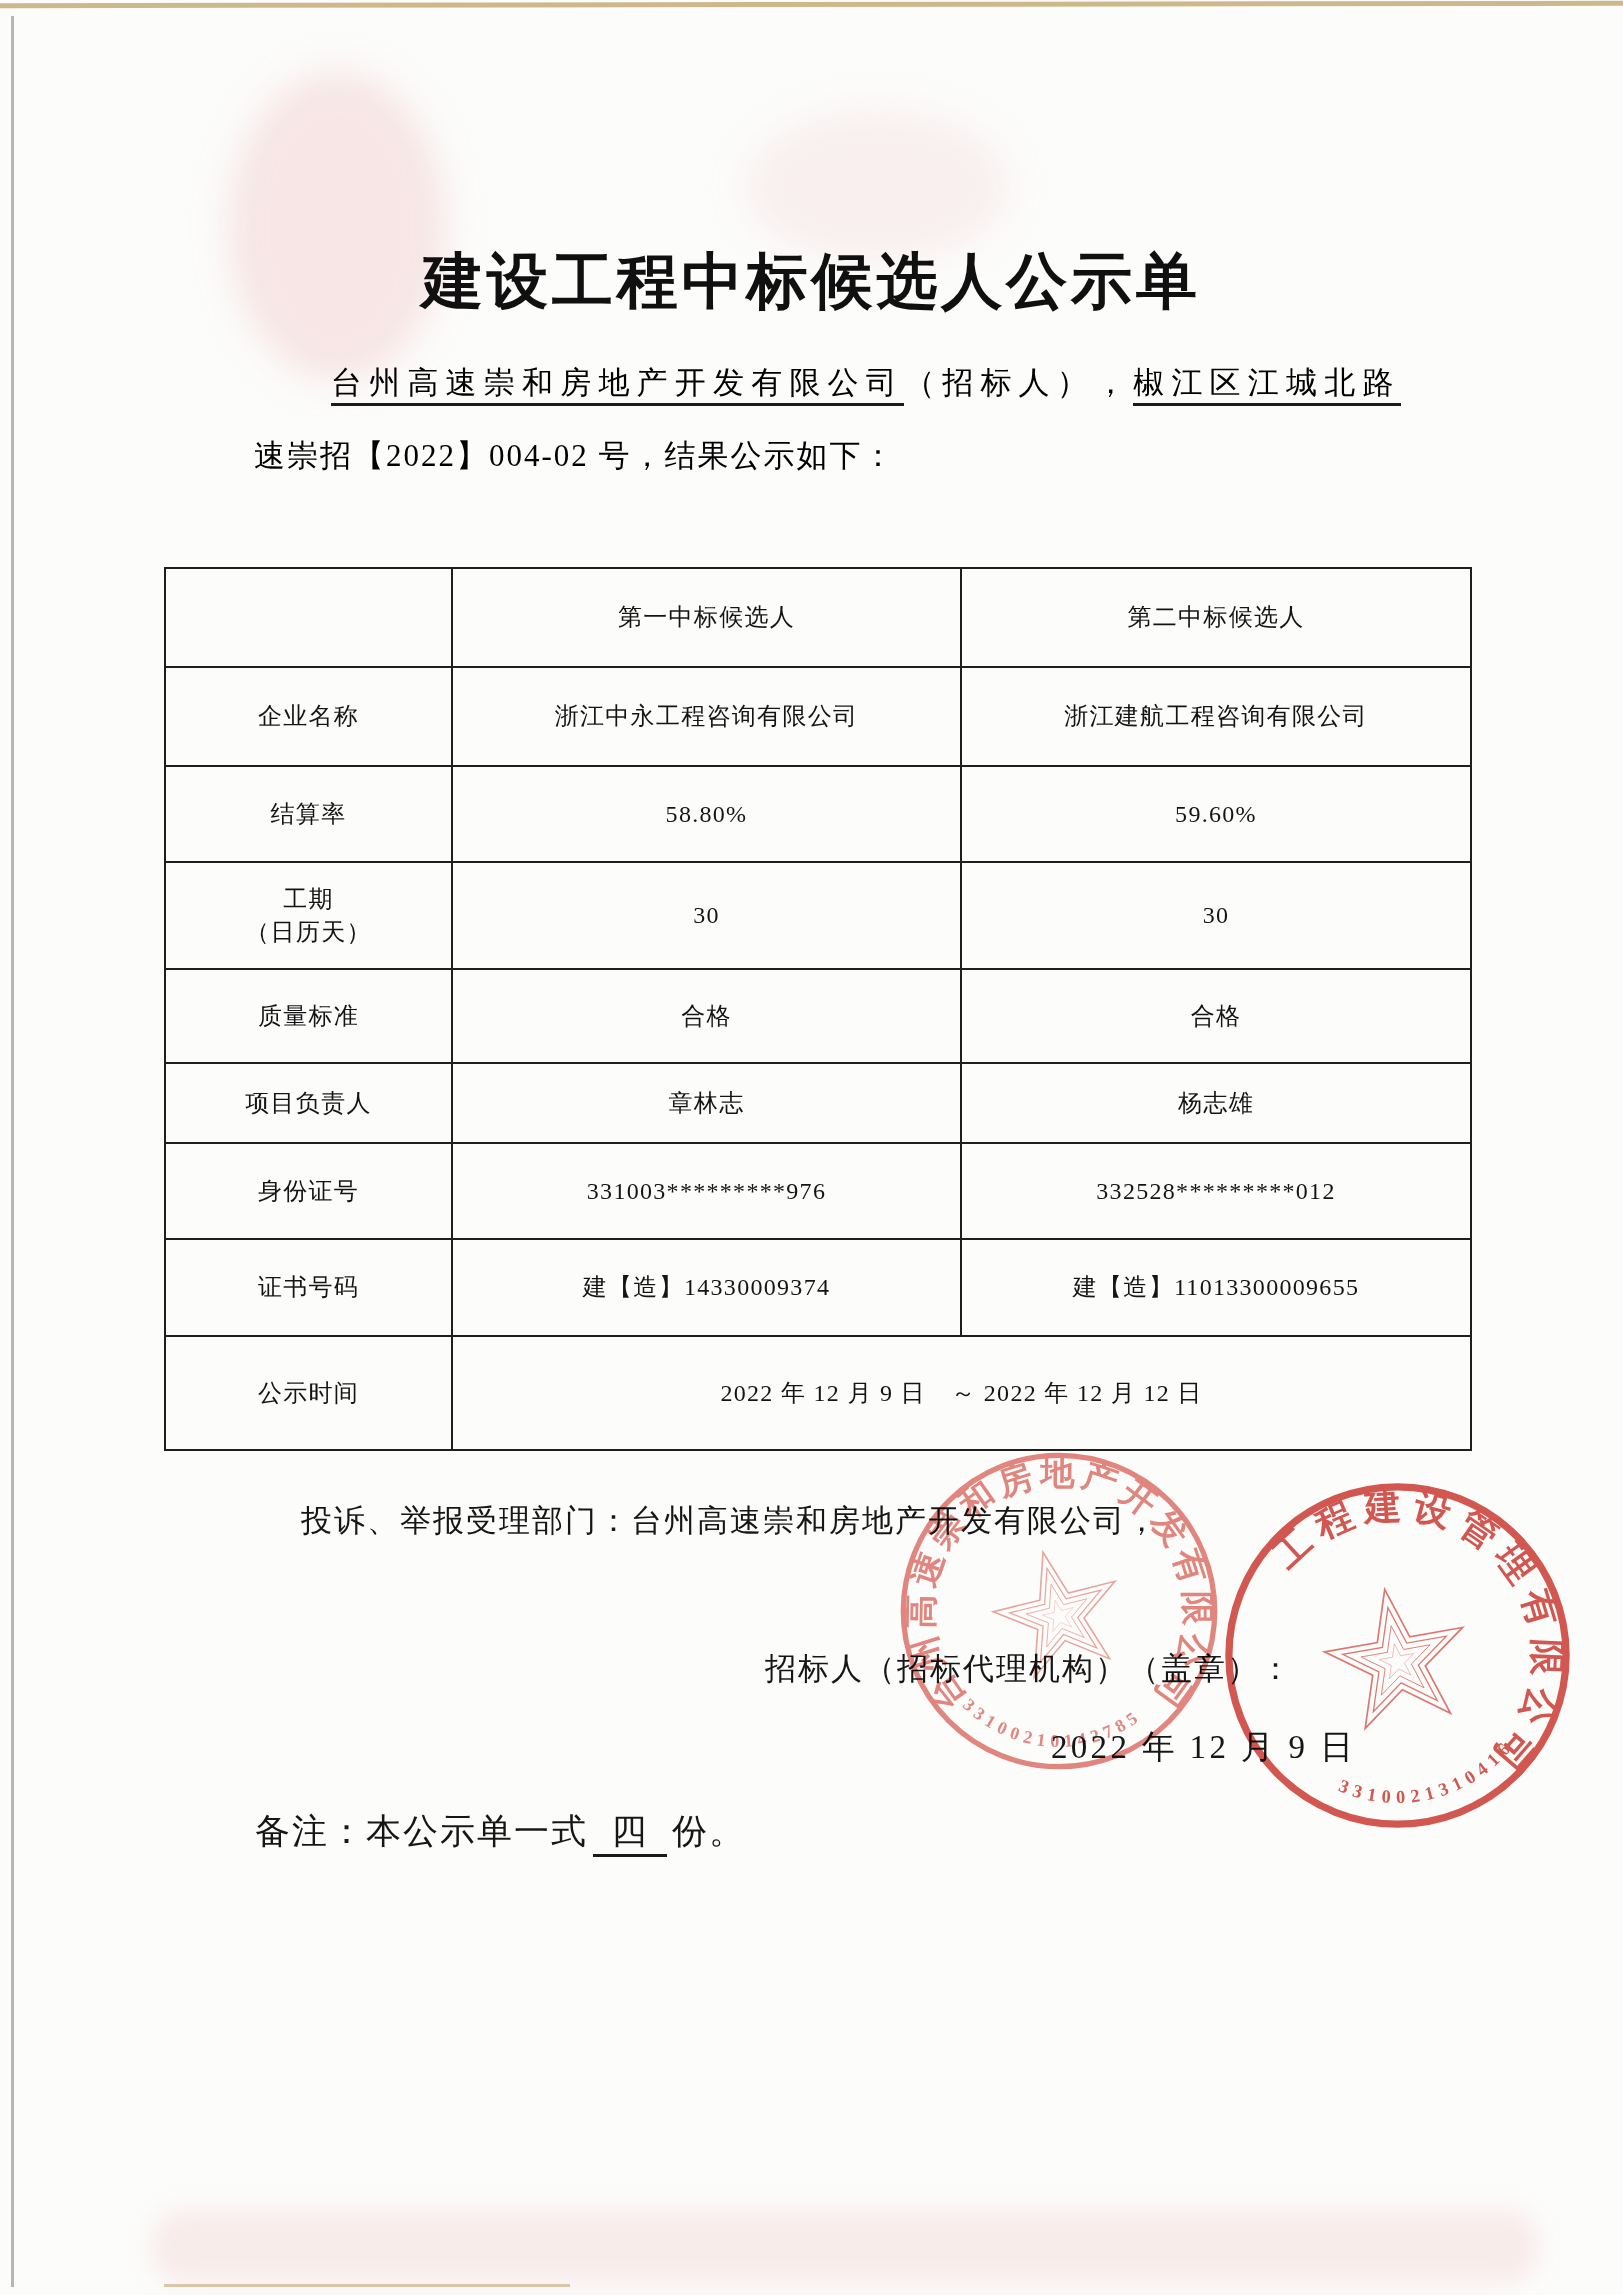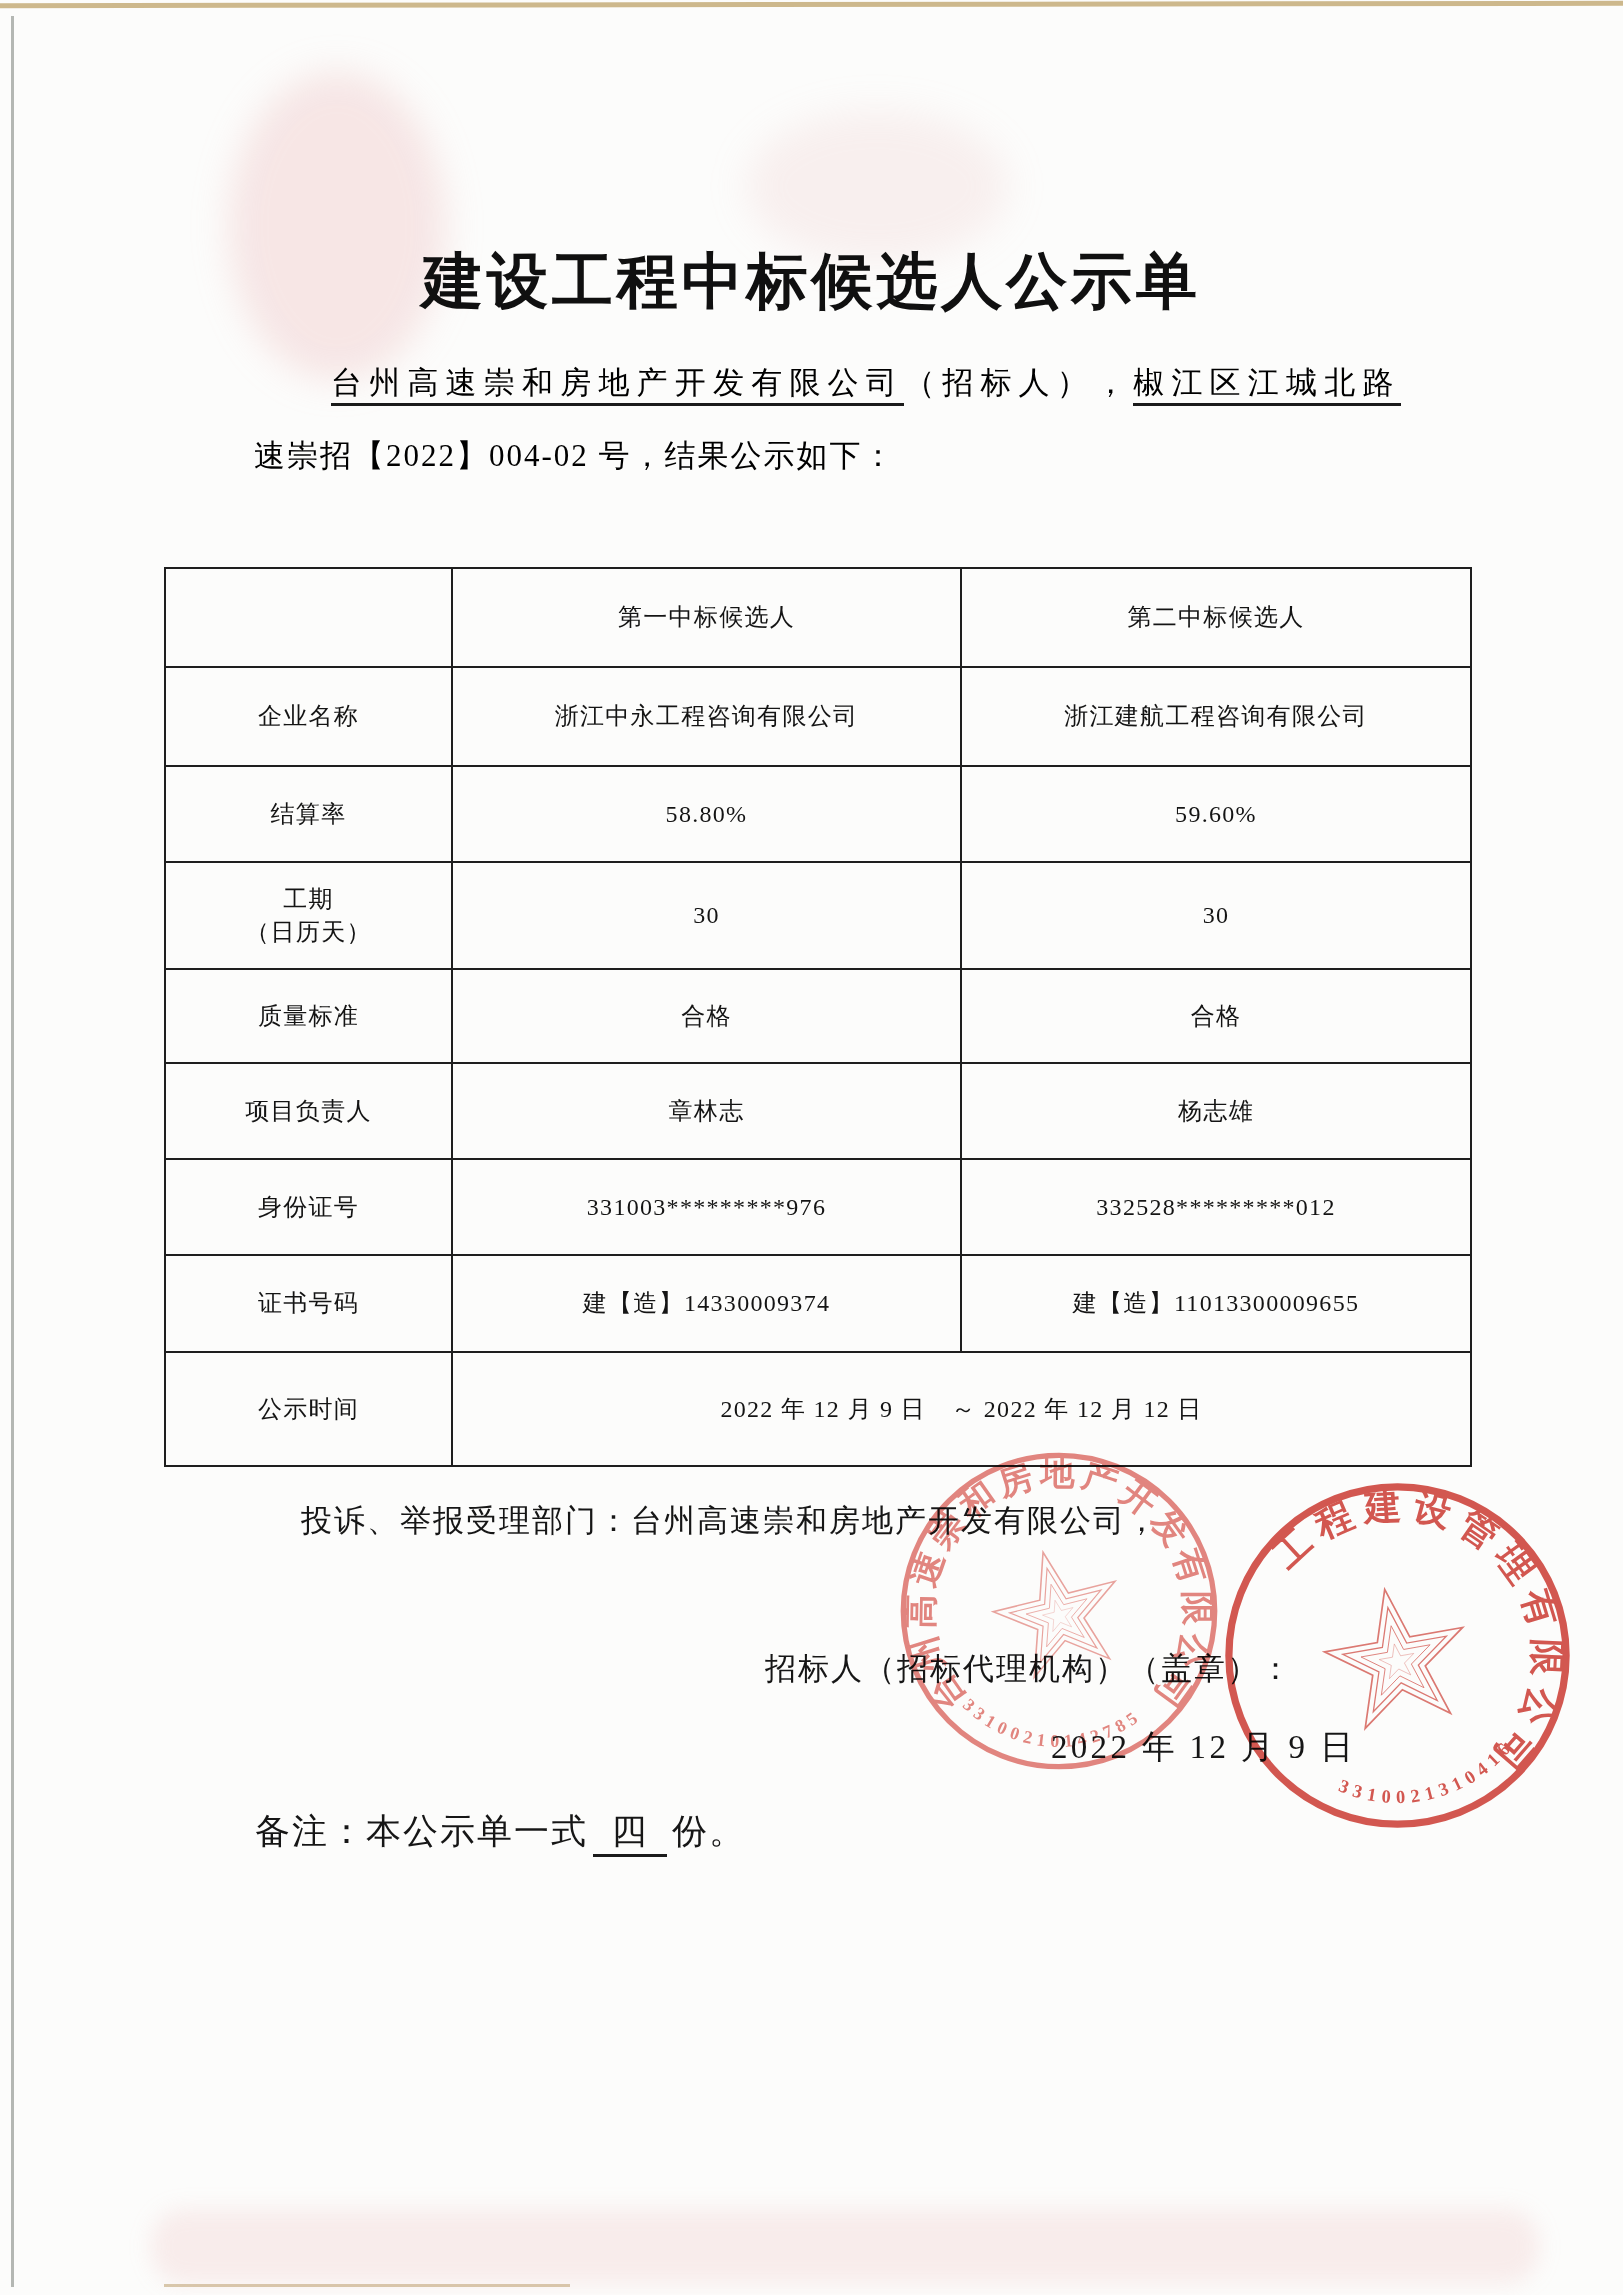--- a/index.html
+++ b/index.html
@@ -33,21 +33,21 @@
   table.bid-table{
     position:absolute;top:567px;left:164px;width:1306px;
     border-collapse:collapse;table-layout:fixed;
     font-size:24px;text-align:center;color:#141414;
   }
   table.bid-table td{
     border:2.6px solid #1e1e1e;vertical-align:middle;padding:0;
     white-space:pre-line;letter-spacing:1.3px;line-height:1.35;
   }
   tr.rh1{height:99px;} tr.rh2{height:99px;} tr.rh3{height:96px;}
-  tr.rh4{height:107px;} tr.rh5{height:94px;} tr.rh6{height:96px;}
+  tr.rh4{height:107px;} tr.rh5{height:94px;} tr.rh6{height:80px;}
   tr.rh7{height:96px;} tr.rh8{height:97px;} tr.rh9{height:114px;}
 
   .f-line{position:absolute;font-size:31px;letter-spacing:2px;color:#161616;white-space:nowrap;}
   .complaint{left:301px;top:1500px;}
   .phone-line{left:301px;top:1576px;}
   .phone-number{border-bottom:3.3px solid #1b1b1b;padding:0 6.5px 3.9px 2.6px;letter-spacing:2.6px;}
   .seal-caption{left:765px;top:1648px;font-size:31px;}
   .doc-date{left:1051px;top:1685px;font-size:33px;letter-spacing:3.3px;margin-top:40px;}
   .note{left:255px;top:1808px;font-size:35px;}
   .note-count{border-bottom:3.3px solid #1b1b1b;padding:0 18.3px 3.3px;margin:0 5.2px;}

